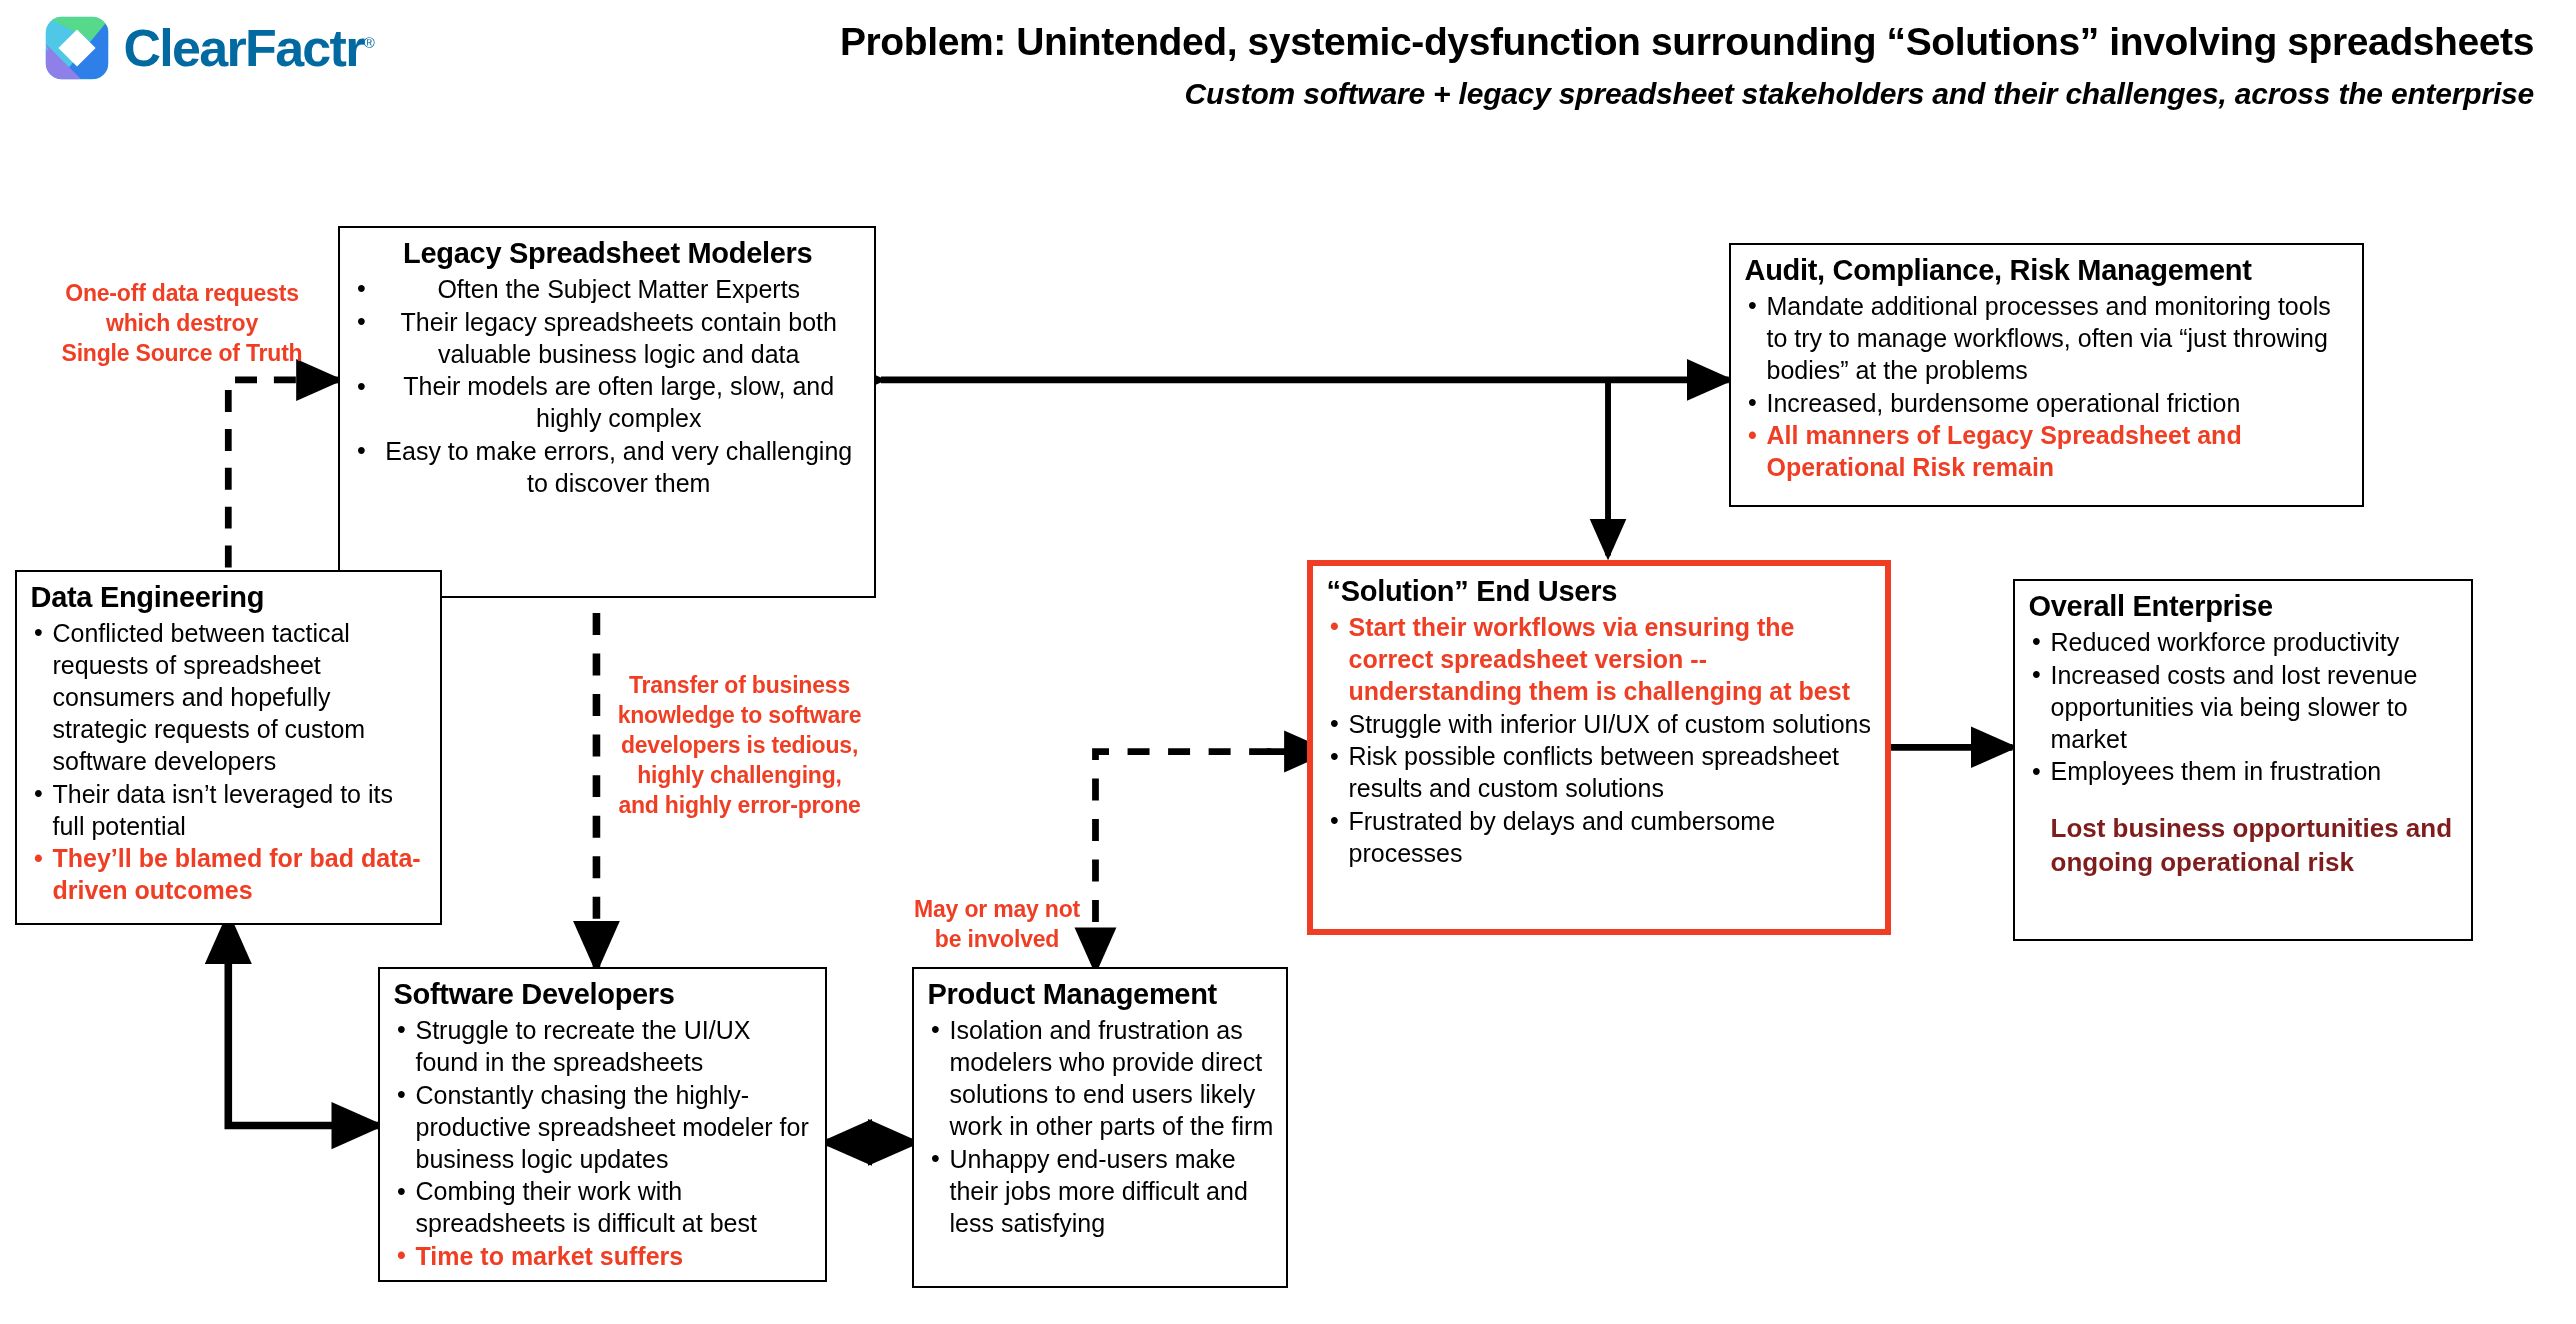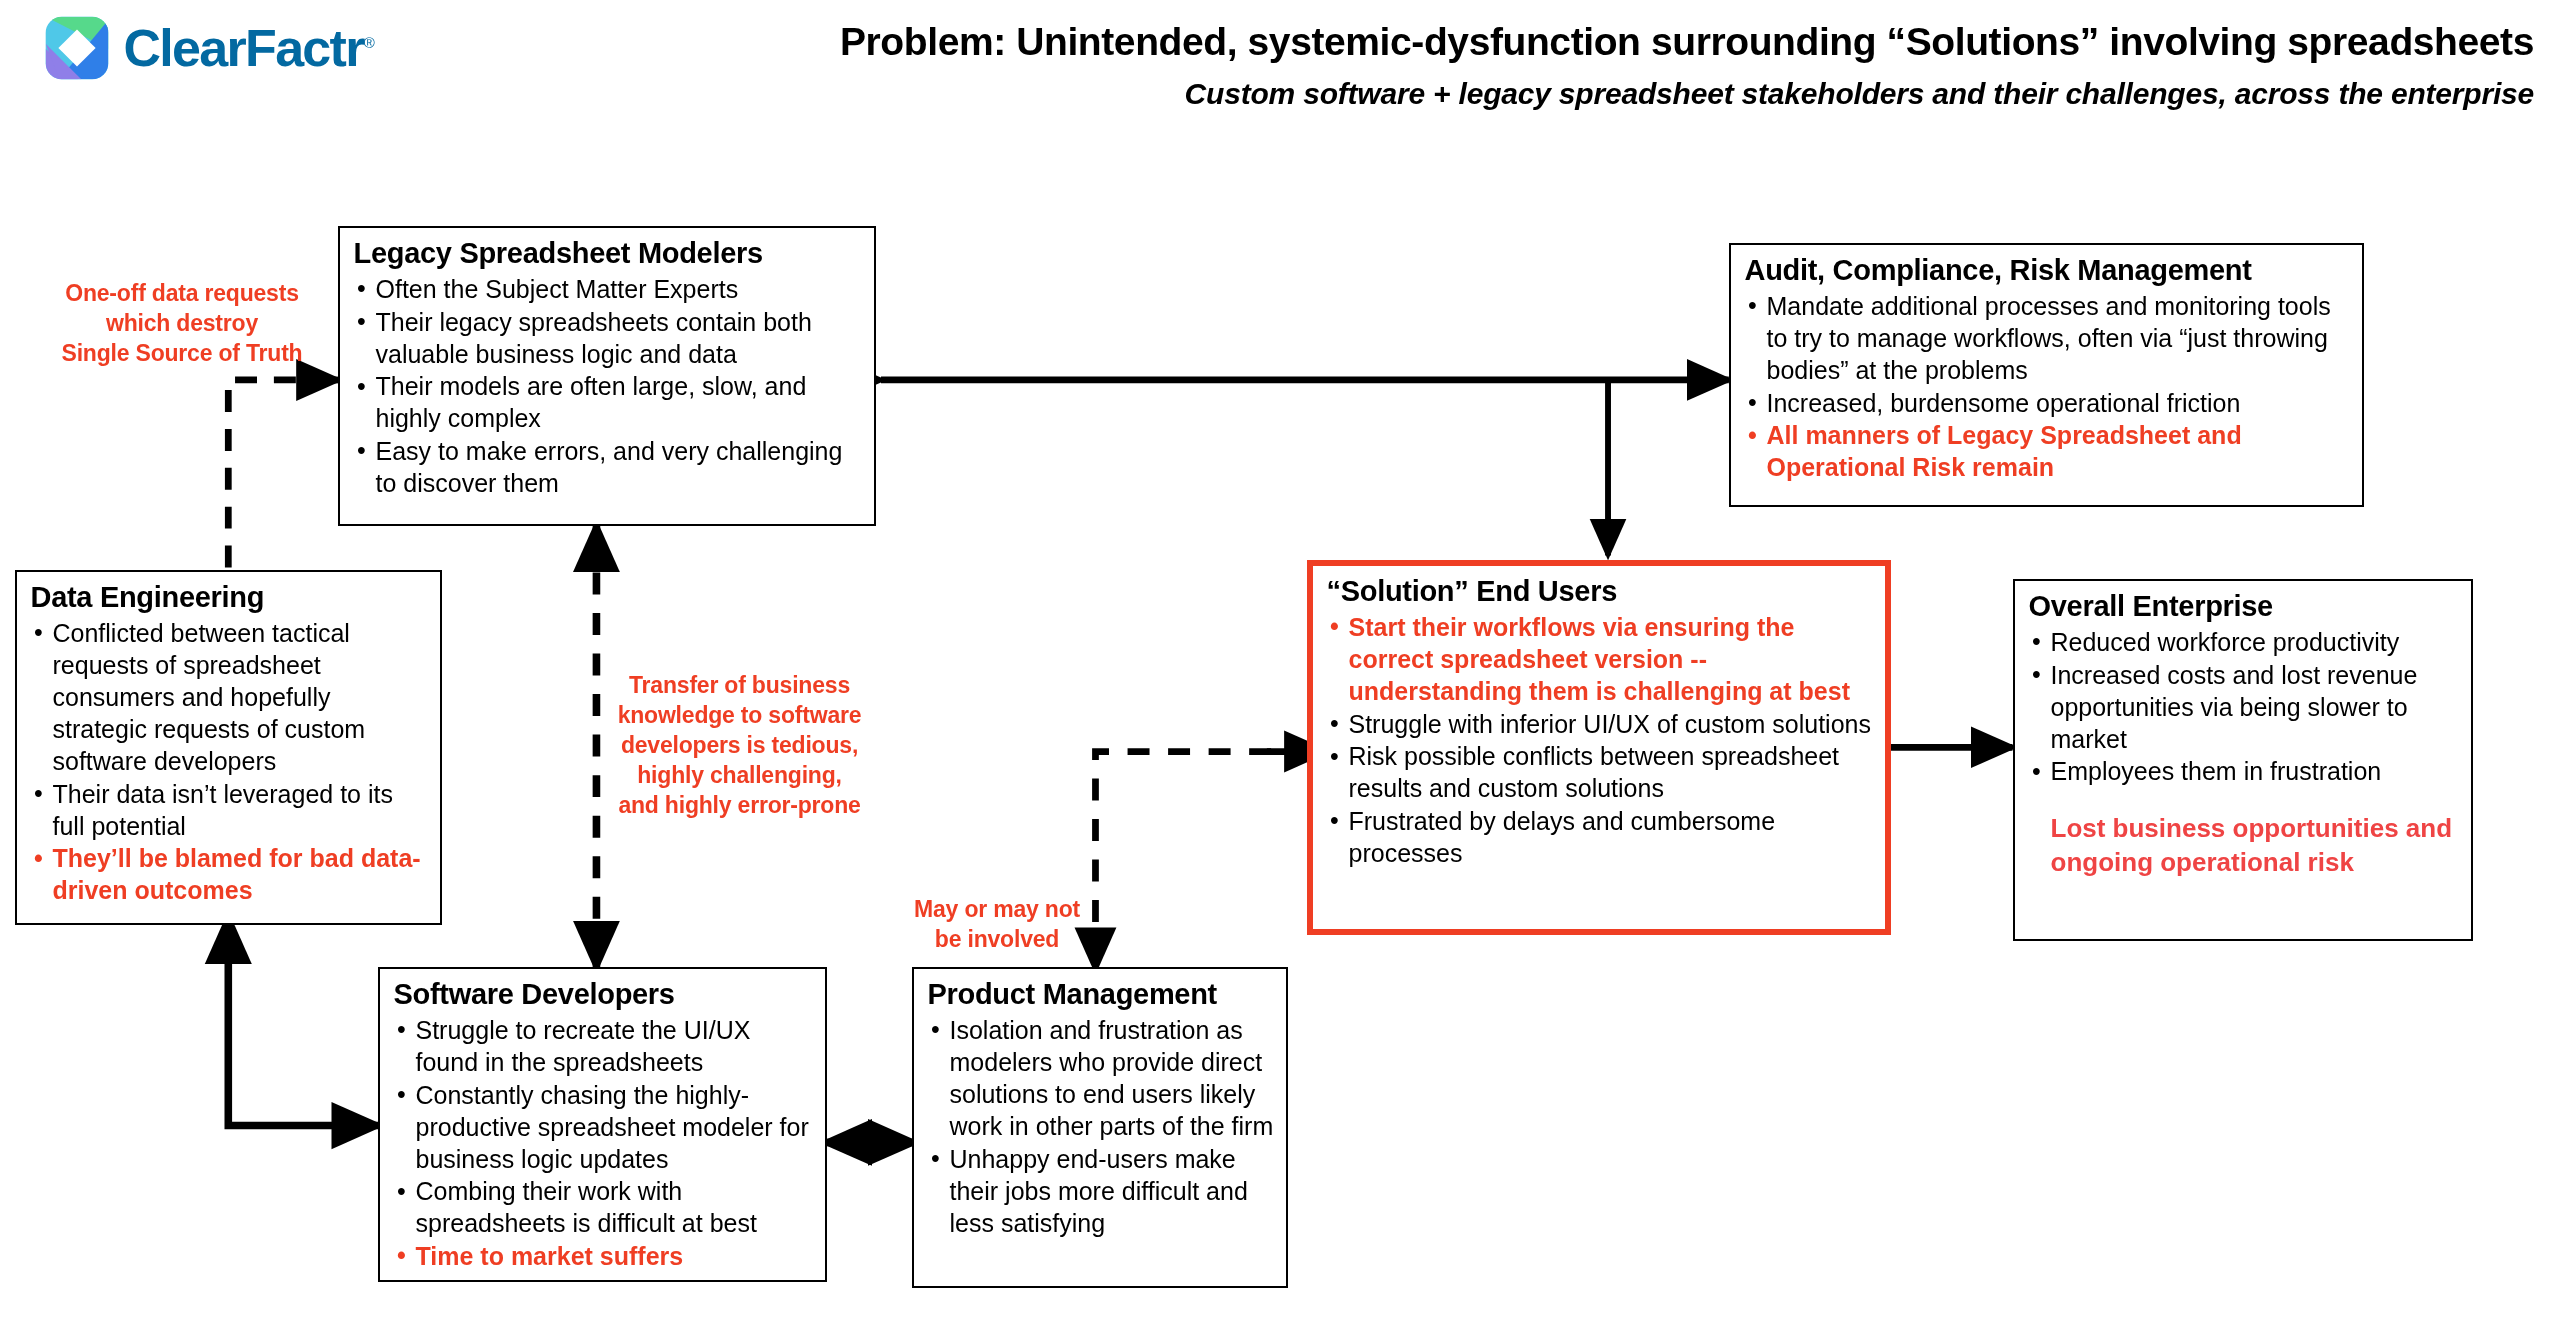--- a/index.html
+++ b/index.html
@@ -26,21 +26,21 @@
 
   
   .box{position:absolute;background:#fff;border:2.5px solid #000;box-sizing:border-box;padding:8.4px 12px 8.4px 13.5px;}
   .box.red{border:6px solid #ef3e23;}
   .box h3{margin:0 0 1.7px 0;font-size:29px;font-weight:bold;color:#000;line-height:1.2;letter-spacing:-0.3px;}
   .box ul{margin:0;padding:0;list-style:none;}
   .box li{font-size:25px;line-height:1.28;color:#000;padding-left:22px;position:relative;margin-bottom:0.8px;}
   .box li::before{content:"\2022";position:absolute;left:3.4px;top:-0.8px;font-size:25px;}
   .box li.red{color:#ef3e23;font-weight:bold;}
   .box li.red::before{color:#ef3e23;}
-  .box .tagline{font-size:26px;font-weight:bold;color:#ef4444;line-height:1.28;margin-top:25px;padding-left:22px;}
+  .box .tagline{font-size:26px;font-weight:bold;color:#7f1d1d;line-height:1.28;margin-top:25px;padding-left:22px;}
 
   
   .annot{position:absolute;color:#ef3e23;font-weight:bold;font-size:23px;line-height:1.3;text-align:center;letter-spacing:-0.2px;}
 </style>
 </head>
 <body>
 
 <div id="stage">
 
   <div id="logo-wrap">
@@ -114,21 +114,21 @@
       <path d="M1297,1140 L1297,890 L1520,890" fill="none" stroke="#000" stroke-width="8" stroke-dasharray="26,22"></path>
       <path d="M1500,890 L1570,890" fill="none" stroke="#000" stroke-width="8" marker-end="url(#ah)"></path>
       <path d="M1297,1105 L1297,1148" fill="none" stroke="#000" stroke-width="8" marker-end="url(#ah)"></path>
     </g>
 
     <g>
       <path d="M2232,885 L2383,885" fill="none" stroke="#000" stroke-width="8" marker-end="url(#ah)"></path>
     </g>
   </svg>
 
-  <div class="box" style="left:338px;top:226px;width:538px;height:300px;">
+  <div class="box" style="left:338px;top:226px;width:538px;height:372px;text-align:center;">
     <h3>Legacy Spreadsheet Modelers</h3>
     <ul>
       <li>Often the Subject Matter Experts</li>
       <li>Their legacy spreadsheets contain both valuable business logic and data</li>
       <li>Their models are often large, slow, and highly complex</li>
       <li>Easy to make errors, and very challenging to discover them</li>
     </ul>
   </div>
 
   <div class="box" style="left:1729px;top:243px;width:635px;height:264px;">

